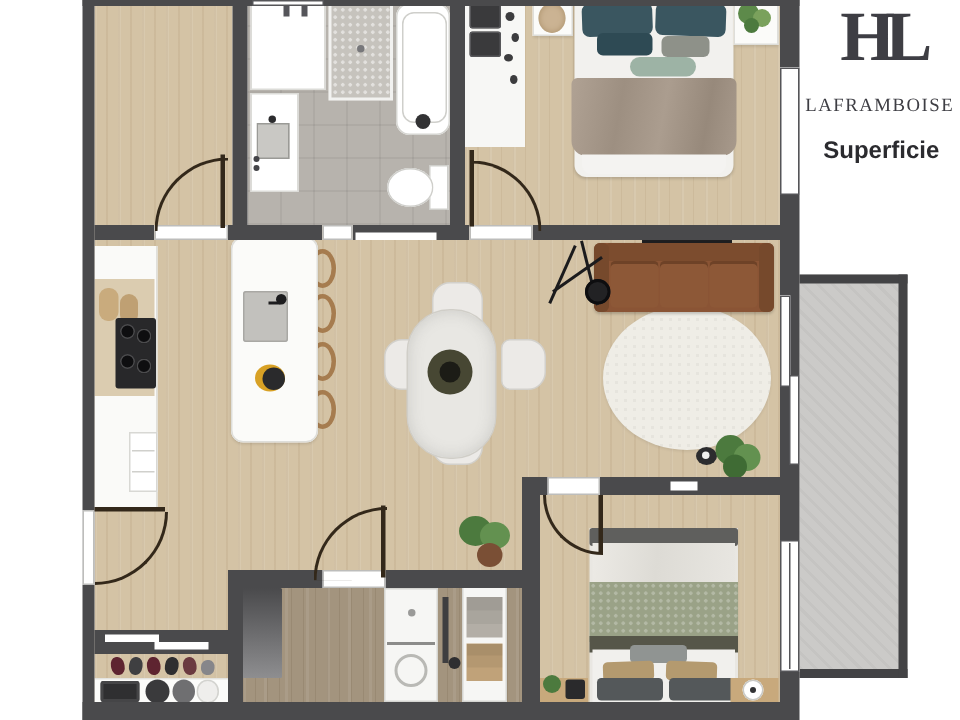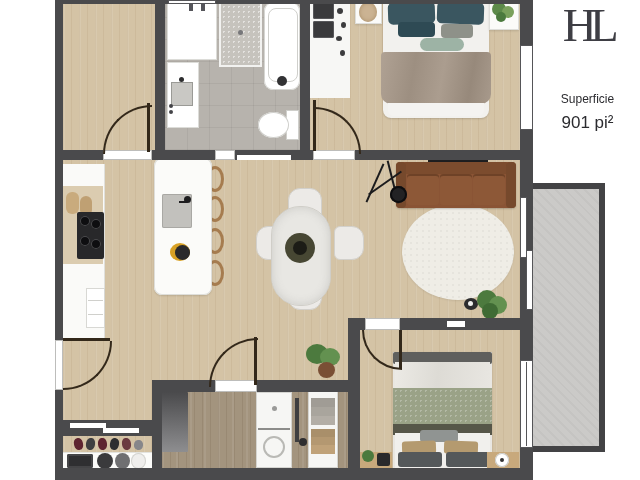--- a/index.html
+++ b/index.html
@@ -19,21 +19,21 @@
   .concrete{background-color:#cbcac8;
     background-image:repeating-linear-gradient(45deg,rgba(0,0,0,.03) 0 2px,rgba(0,0,0,0) 2px 7px);}
   .wall{background:#4a4a4c;}
   .thr{background:#ffffff;box-shadow:inset 0 0 0 1px #bdbdbb;}
   .white-box{background:#fbfbf9;box-shadow:inset 0 0 0 1px #dededa, 0 1px 2px rgba(0,0,0,.12);}
   .win{background:#ffffff;box-shadow:inset 0 0 0 1px #555558;}
   .arc{border:2px solid #33281a;background:transparent;}
   .leaf{background:#33281a;}
   .dot{border-radius:50%;}
   
-  .monogram{font-family:"Liberation Serif", serif;font-weight:normal;color:#3e3e44;
+  .monogram{font-family:"Liberation Serif", serif;font-weight:bold;color:#3e3e44;
             font-size:47px;letter-spacing:-0.14em;text-align:center;line-height:1;}
   .brandline{font-family:"Liberation Serif", serif;color:#3e3e44;text-align:center;line-height:1;}
   .arealine{font-family:"Liberation Sans", sans-serif;color:#2b2b2f;text-align:center;line-height:1;}
 </style>
 </head>
 <body>
 
 <div class="stage">
 
   <div class="a wood" style="left:63px;top:0;width:92px;height:150px;"></div>
@@ -236,16 +236,16 @@
   <div class="a leaf" style="left:313px;top:100px;width:3px;height:51px;z-index:4;"></div>
   <div class="a arc" style="left:314px;top:107px;width:45px;height:45px;border-left:none;border-bottom:none;border-radius:0 100% 0 0;z-index:4;"></div>
   <div class="a leaf" style="left:63px;top:338px;width:47px;height:3px;z-index:4;"></div>
   <div class="a arc" style="left:63px;top:341px;width:47px;height:47px;border-left:none;border-top:none;border-radius:0 0 100% 0;z-index:4;"></div>
   <div class="a leaf" style="left:254px;top:337px;width:3px;height:48px;z-index:4;"></div>
   <div class="a arc" style="left:209px;top:338px;width:47px;height:47px;border-right:none;border-bottom:none;border-radius:100% 0 0 0;z-index:4;"></div>
   <div class="a leaf" style="left:399px;top:330px;width:3px;height:39px;z-index:4;"></div>
   <div class="a arc" style="left:362px;top:330px;width:38px;height:38px;border-right:none;border-top:none;border-radius:0 0 0 100%;z-index:4;"></div>
 
   <div class="a monogram" style="left:535px;top:2px;width:105px;">HL</div>
-  <div class="a arealine" style="left:535px;top:93px;width:105px;font-size:12px;">Superficie</div>
-  <div class="a arealine" style="left:535px;top:114px;width:105px;font-size:17px;">901 pi²</div>
+  <div class="a brandline" style="left:533px;top:64px;width:107px;font-size:12.5px;letter-spacing:1px;">LAFRAMBOISE</div>
+  <div class="a arealine" style="left:535px;top:93px;width:105px;font-size:16px;font-weight:bold;">Superficie</div>
 
 </div>
 
 </body></html>

